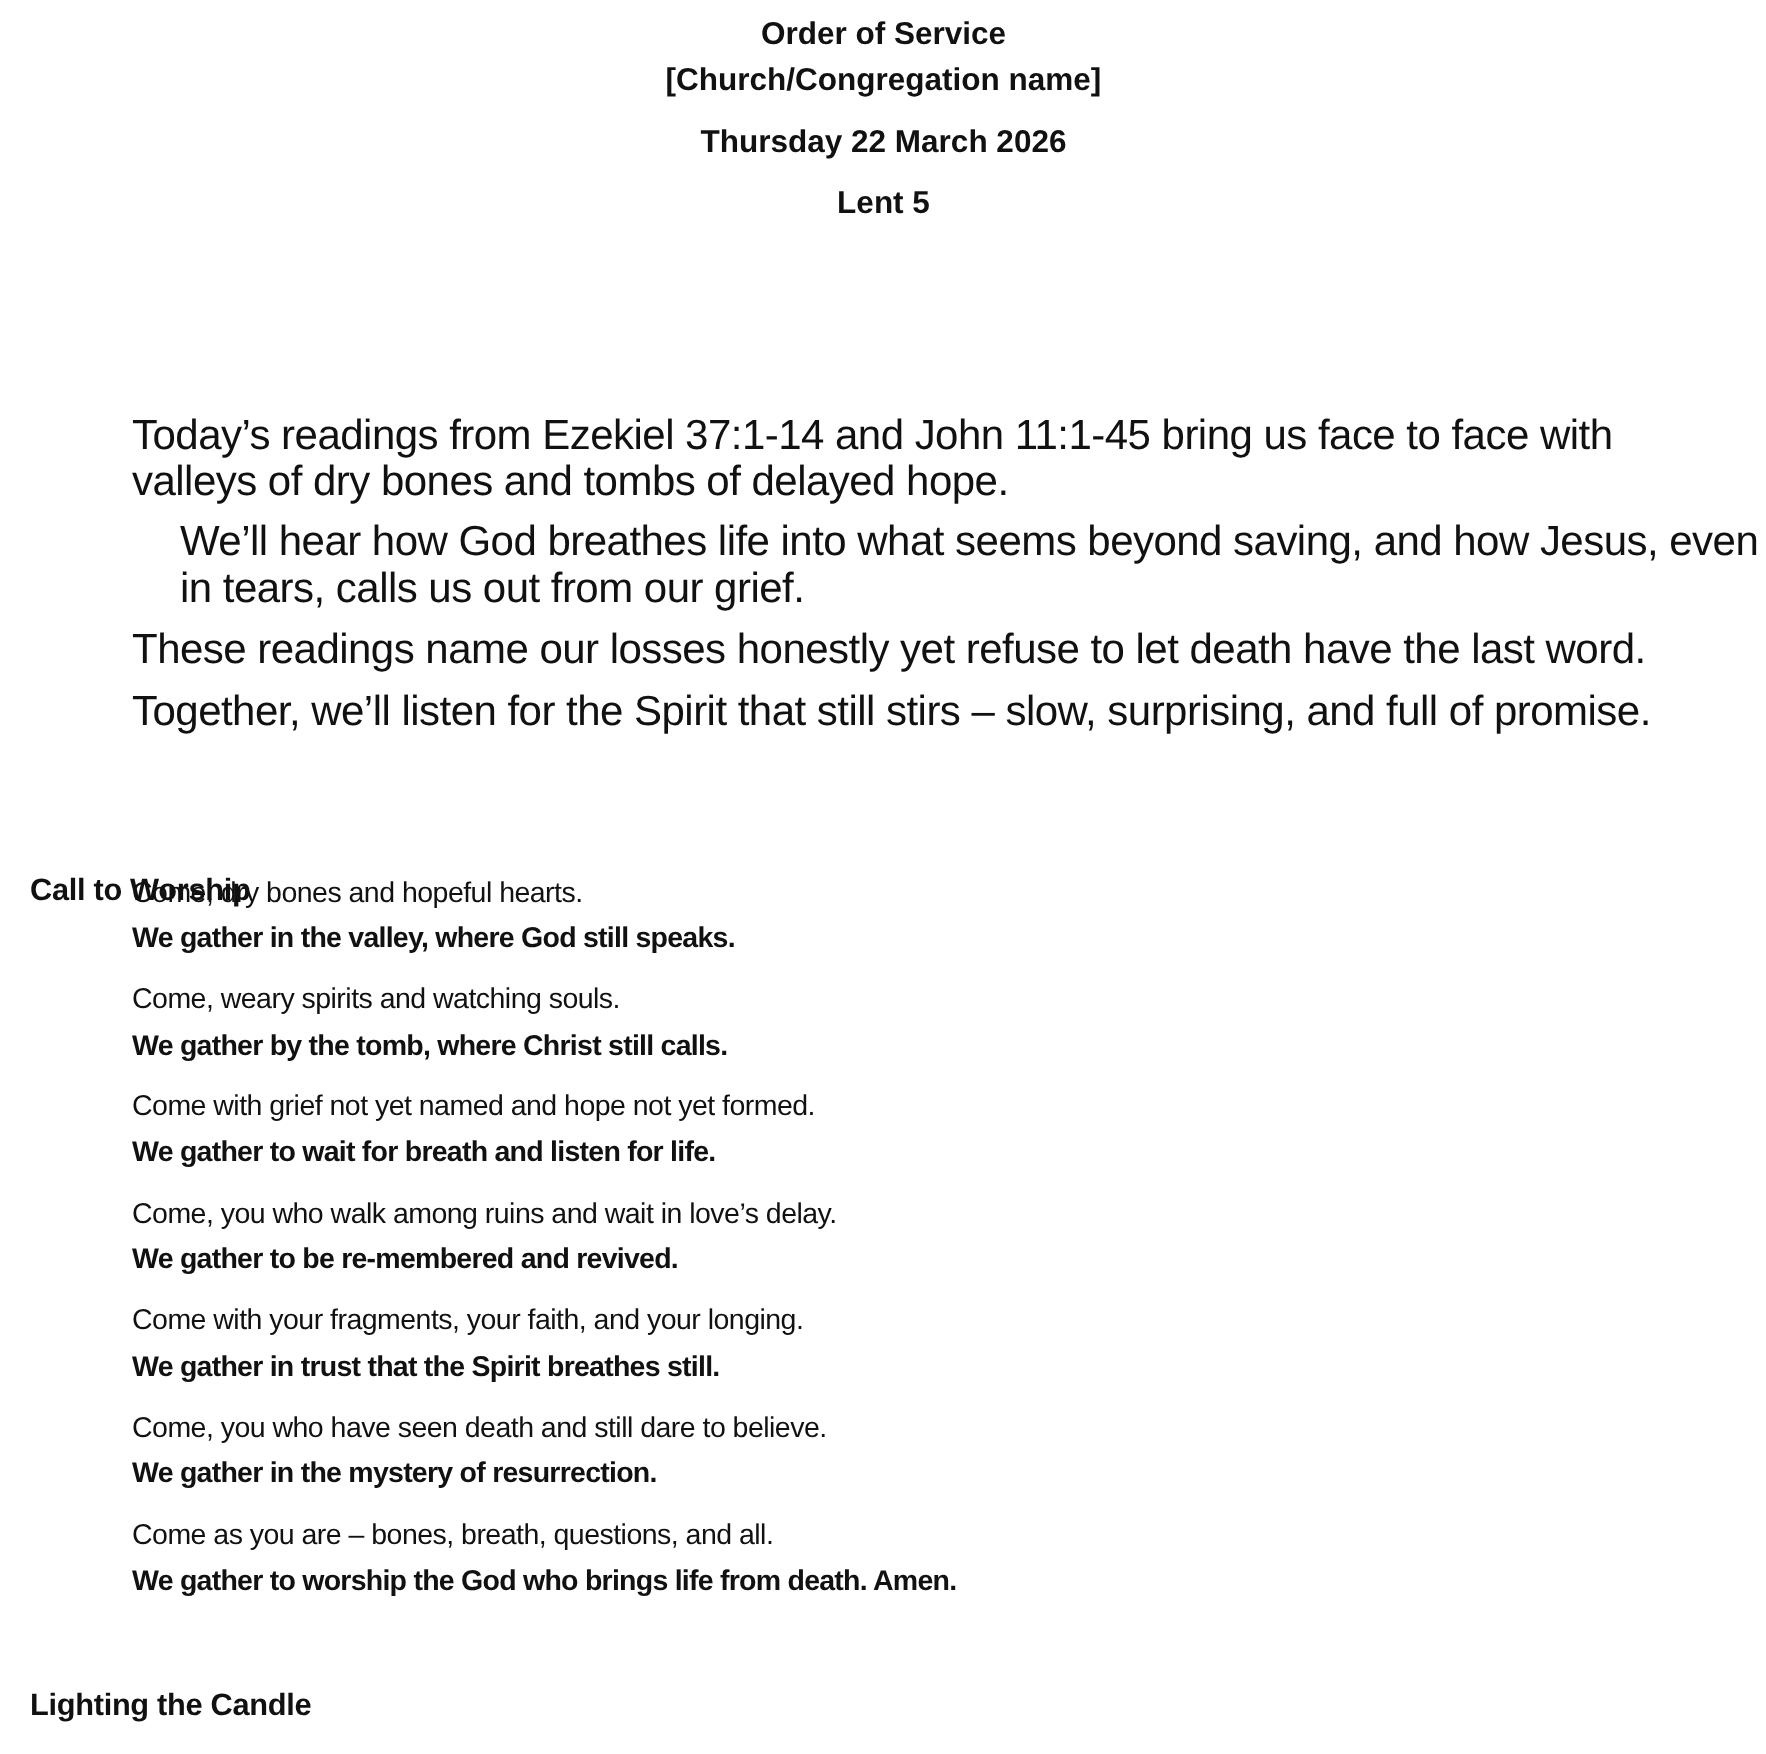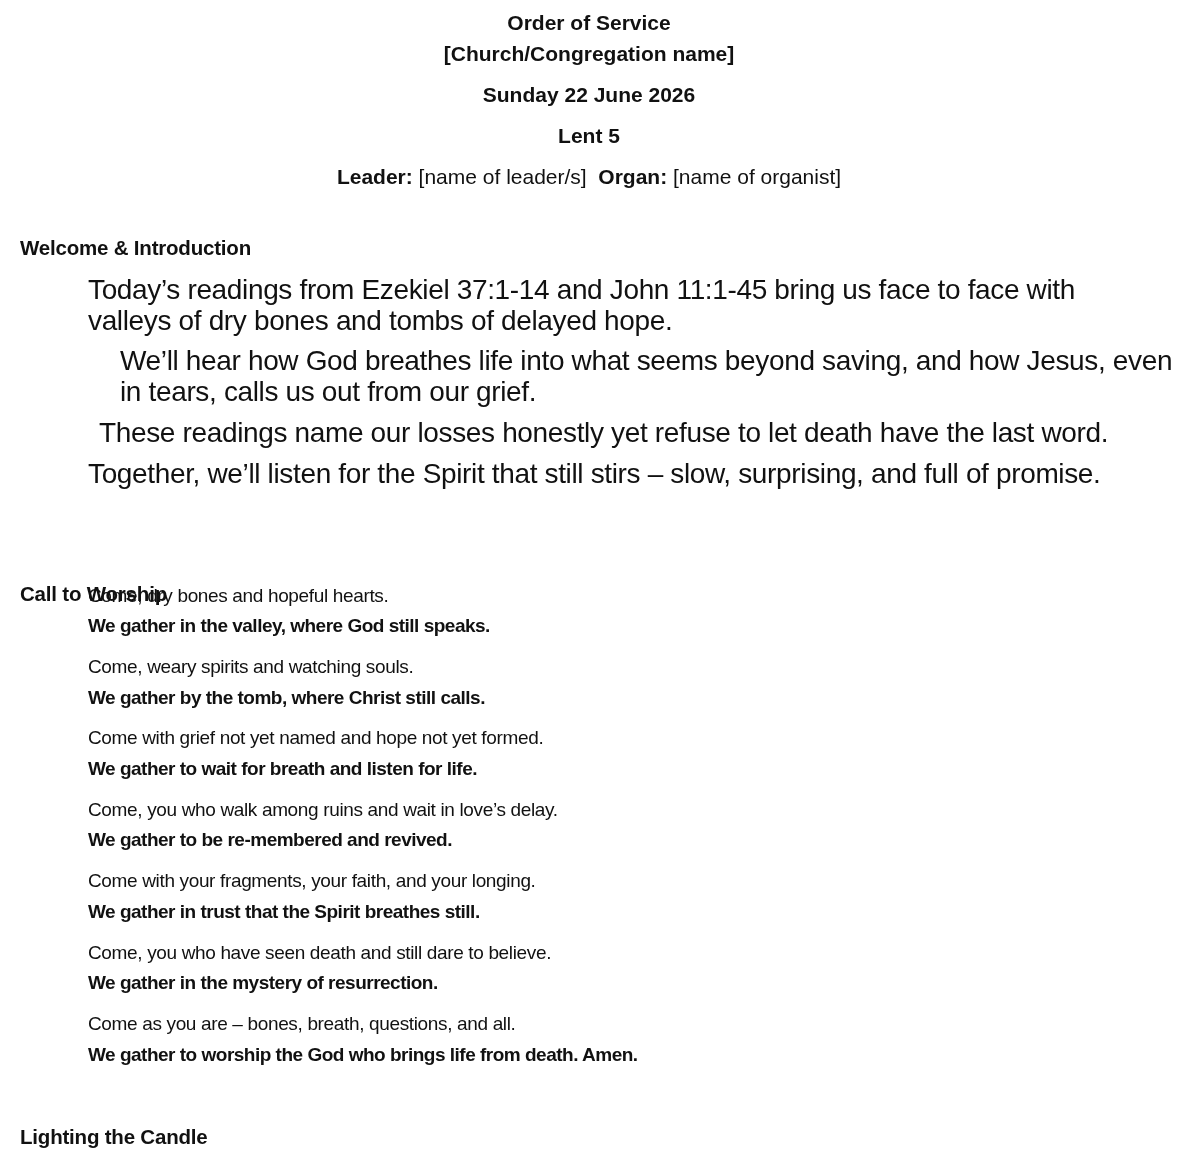--- a/index.html
+++ b/index.html
@@ -28,33 +28,26 @@
   }
   .line.resp { font-weight: bold; letter-spacing: -0.5px; }
 </style>
 </head>
 <body>
 
 <div class="page">
 
   <div class="center-line bold" style="top:10px;">Order of Service</div>
   <div class="center-line bold" style="top:41px;text-align:center;">[Church/Congregation name]</div>
-  <div class="center-line bold" style="top:82px;">Sunday 22 June 2026</div>
+  <div class="center-line bold" style="top:82px;">Thursday 22 March 2026</div>
   <div class="center-line bold" style="top:123px;">Lent 5</div>
-  <div class="center-line" style="top:164px;">
-    <span class="bold">Leader:</span>
-    <span>[name of leader/s]</span>
-    &nbsp;<span class="bold">Organ:</span>
-    <span>[name of organist]</span>
-  </div>
 
-  <div class="heading" style="top:235px;">Welcome &amp; Introduction</div>
   <div class="para" style="top:274px;">Today’s readings from Ezekiel 37:1-14 and John 11:1-45 bring us face to face with valleys of dry bones and tombs of delayed hope.</div>
   <div class="para" style="top:345px;margin-left:32px;">We’ll hear how God breathes life into what seems beyond saving, and how Jesus, even in tears, calls us out from our grief.</div>
-  <div class="para" style="top:417px;margin-left:11px;">These readings name our losses honestly yet refuse to let death have the last word.</div>
+  <div class="para" style="top:417px;">These readings name our losses honestly yet refuse to let death have the last word.</div>
   <div class="para" style="top:458px;">Together, we’ll listen for the Spirit that still stirs – slow, surprising, and full of promise.</div>
 
   <div class="heading" style="top:542px;margin-top:39px;">Call to Worship</div>
 
   <div class="line" style="top:583px;">Come, dry bones and hopeful hearts.</div>
   <div class="line resp" style="top:613px;">We gather in the valley, where God still speaks.</div>
 
   <div class="line" style="top:654px;">Come, weary spirits and watching souls.</div>
   <div class="line resp" style="top:685px;">We gather by the tomb, where Christ still calls.</div>
 

